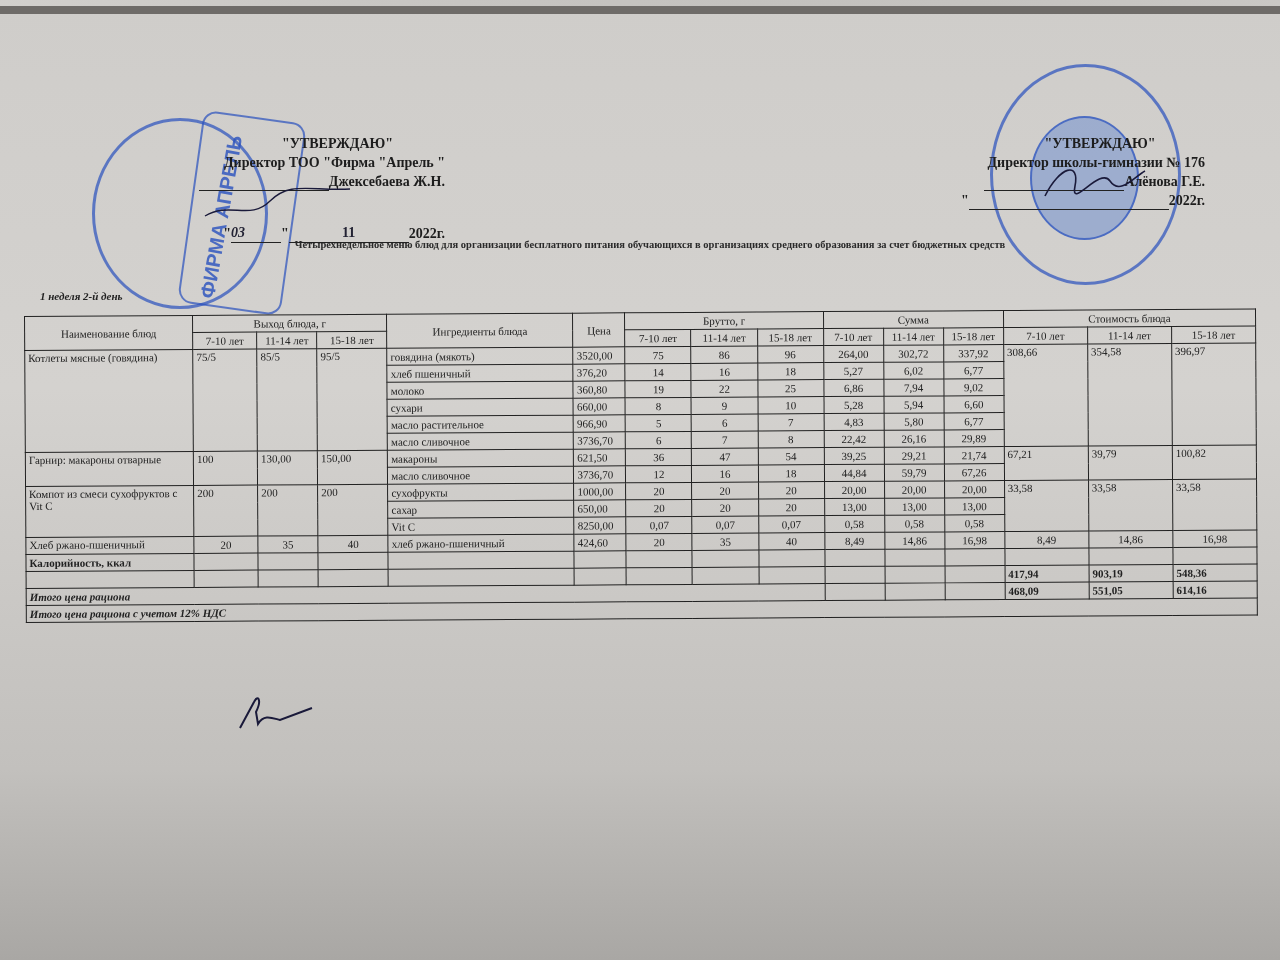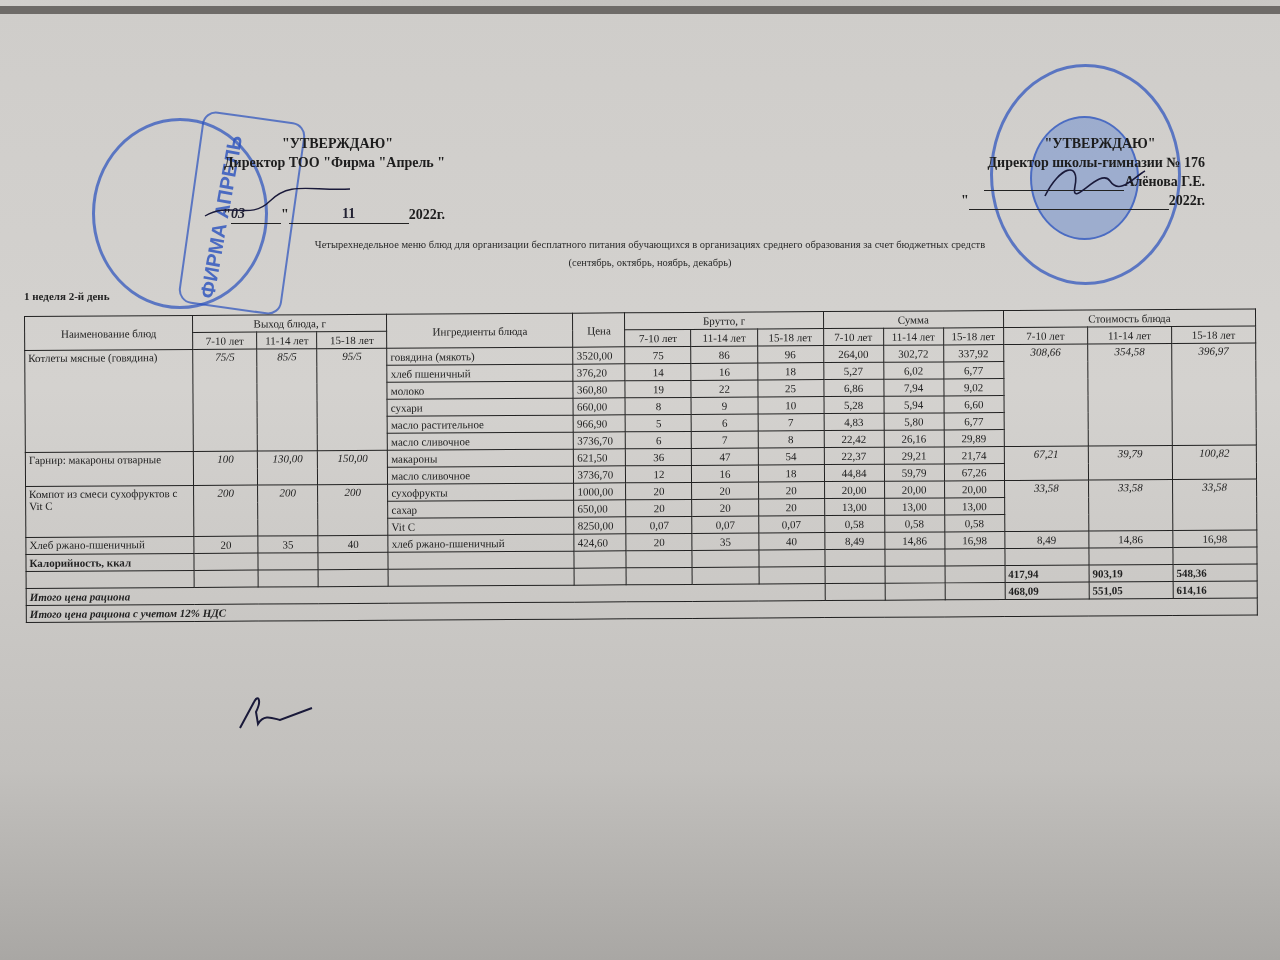--- a/index.html
+++ b/index.html
@@ -12,34 +12,34 @@
     }
     .paper {
       position: absolute; left: 0; top: 6px; width: 1280px; height: 954px;
       background: linear-gradient(180deg, #cfcdca 0%, #d4d2cf 40%, #c2c0bd 80%, #a9a7a4 100%);
     }
     .topedge { position:absolute; left:0; top:0; width:1280px; height:8px; background:#6e6b68; }
     .approve { position: absolute; font-weight: bold; font-size: 14px; line-height: 19px; color: #1d1d1d; }
     .approve .line { display:inline-block; border-bottom: 1.3px solid #222; vertical-align: bottom; }
     .left-approve { left: 170px; top: 128px; text-align: right; width: 275px; }
     .right-approve { left: 955px; top: 128px; text-align: right; width: 250px; }
-    .title { position: absolute; left: 250px; top: 230px; width: 800px; text-align: center; font-size: 10.5px; line-height: 18px; font-weight: normal; color: #2a2a2a; }
-    .week { position: absolute; left: 24px; top: 284px; font-size: 11px; font-weight: bold; }
+    .title { position: absolute; left: 250px; top: 230px; width: 800px; text-align: center; font-size: 10.5px; line-height: 18px; font-weight: bold; color: #2a2a2a; }
+    .week { position: absolute; left: 40px; top: 284px; font-size: 11px; font-weight: bold; font-style: italic; }
     table.menu {
       position: absolute; left: 24px; top: 310px; width: 1232px;
       border-collapse: collapse; font-size: 11px; transform: rotate(-0.35deg); transform-origin: left top;
     }
     table.menu td, table.menu th { border: 1px solid #222; padding: 1px 3px; height: 14px; }
     table.menu th { font-weight: normal; text-align: center; font-size: 11px; }
     th.h-top { height: 40px; }
     th.h-sub { height: 26px; }
     td.num { text-align: center; }
     td.r { text-align: left; }
     td.name { vertical-align: top; }
-    td.top { vertical-align: top; text-align: center; font-style: italic; }
+    td.top { vertical-align: top; text-align: left; }
     td.it { font-style: italic; font-weight: bold; }
     td.bold { font-weight: bold; }
     .nurse { position: absolute; left: 38px; top: 712px; font-size: 12px; font-weight: bold; }
     .nurse .line { display:inline-block; width: 200px; border-bottom: 1px solid #333; margin-left: 6px; }
     .stamp { position: absolute; border-radius: 50%; border: 3px solid rgba(40,80,190,0.7); }
     .stamp-left { left: 92px; top: 112px; width: 170px; height: 185px; }
     .stamp-left2 { left: 190px; top: 110px; width: 100px; height: 190px; border-radius: 14px; transform: rotate(8deg); border-width: 2px; }
     .stamp-right { left: 990px; top: 58px; width: 185px; height: 215px; }
     .stamp-right-in { left: 1030px; top: 110px; width: 105px; height: 120px; background: rgba(60,110,210,0.35); border-width: 2px; }
     .stamp-text { position:absolute; color: rgba(40,80,190,0.8); font-family: "Liberation Sans", sans-serif; font-weight: bold; }
@@ -54,40 +54,40 @@
   <div class="stamp stamp-left"></div>
   <div class="stamp stamp-left2"></div>
   <div class="stamp-text" style="left:196px; top:160px; font-size:20px; transform: rotate(-80deg); transform-origin:left top; top:290px;">ФИРМА АПРЕЛЬ</div>
 
   <div class="stamp stamp-right"></div>
   <div class="stamp stamp-right-in"></div>
 
   <div class="approve left-approve">
     <div style="text-align:center; padding-left:60px;">"УТВЕРЖДАЮ"</div>
     <div>Директор ТОО "Фирма "Апрель "</div>
+    <div><span class="line" style="width:130px;"></span><span>Джексебаева Ж.Н.</span></div>
     <div>"<span class="line" style="width:50px; font-style:italic; color:#223; text-align:left;margin-top:32px;">03</span>"<span class="line" style="width:120px; color:#223; text-align:center;">11</span><span>2022г.</span></div>
   </div>
 
   <div class="approve right-approve">
     <div style="text-align:center; padding-left:40px;">"УТВЕРЖДАЮ"</div>
     <div>Директор школы-гимназии № 176</div>
     <div><span class="line" style="width:140px;"></span><span>Алёнова Г.Е.</span></div>
     <div>"<span class="line" style="width:200px;"></span><span>2022г.</span></div>
   </div>
 
   <svg class="sig" style="left:1040px; top:150px;" width="110" height="50">
     <path d="M5 40 C20 10, 40 5, 35 30 S60 10, 70 25 S95 20, 105 15" stroke="#1a1a3a" stroke-width="1.6" fill="none"></path>
   </svg>
   <svg class="sig" style="left:200px; top:175px;" width="160" height="50">
     <path d="M5 35 C30 20, 50 40, 70 20 S110 10, 150 8" stroke="#1a1a3a" stroke-width="1.4" fill="none"></path>
   </svg>
 
   <div class="title">
     <div>Четырехнедельное меню блюд для организации бесплатного питания обучающихся в организациях среднего образования за счет бюджетных средств</div>
-    <div>(сентябрь, октябрь, ноябрь, декабрь)</div>
   </div>
 
   <div class="week">1 неделя 2-й день</div>
 
   <table class="menu">
     <colgroup>
       <col style="width:168px">
         <col style="width:64px">
         <col style="width:60px">
         <col style="width:70px">
@@ -201,21 +201,21 @@
       <tr>
         <td rowspan="2" class="name">Гарнир: макароны отварные</td>
         <td rowspan="2" class="top">100</td>
         <td rowspan="2" class="top">130,00</td>
         <td rowspan="2" class="top">150,00</td>
         <td>макароны</td>
         <td class="r">621,50</td>
         <td class="num">36</td>
         <td class="num">47</td>
         <td class="num">54</td>
-        <td class="num">22,37</td>
+        <td class="num">39,25</td>
         <td class="num">29,21</td>
         <td class="num">21,74</td>
         <td rowspan="2" class="top">67,21</td>
         <td rowspan="2" class="top">39,79</td>
         <td rowspan="2" class="top">100,82</td>
       </tr>
       <tr>
         <td>масло сливочное</td>
         <td class="r">3736,70</td>
         <td class="num">12</td>

